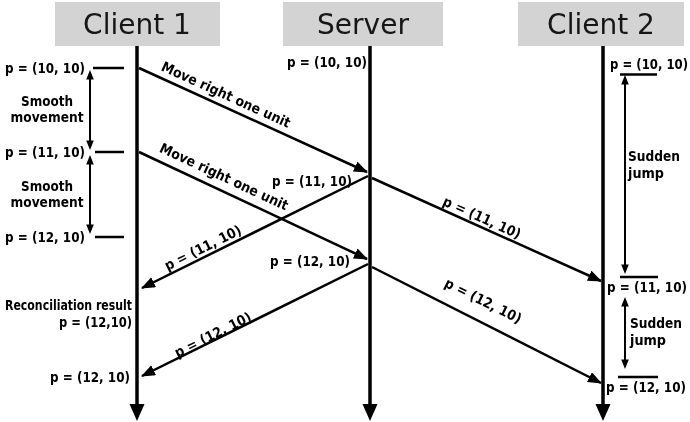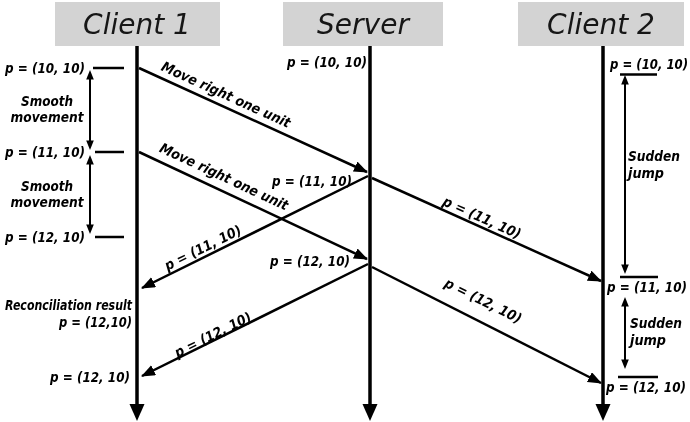--- a/index.html
+++ b/index.html
@@ -1,16 +1,16 @@
 <!DOCTYPE html>
 <html><head>
 <meta charset="utf-8">
 <style>
   html, body { margin: 0; padding: 0; background: #ffffff; }
-  .stage { position: relative; width: 690px; height: 422px; background: #ffffff; overflow: hidden; font-style: italic; }
+  .stage { position: relative; width: 690px; height: 422px; background: #ffffff; overflow: hidden; }
   svg { display: block; }
   .lbl {
     font-family: "DejaVu Sans", sans-serif;
     font-weight: bold;
     font-size: 14px;
     fill: #000000;
   }
   .actor {
     font-family: "DejaVu Sans", sans-serif;
     font-weight: normal;

